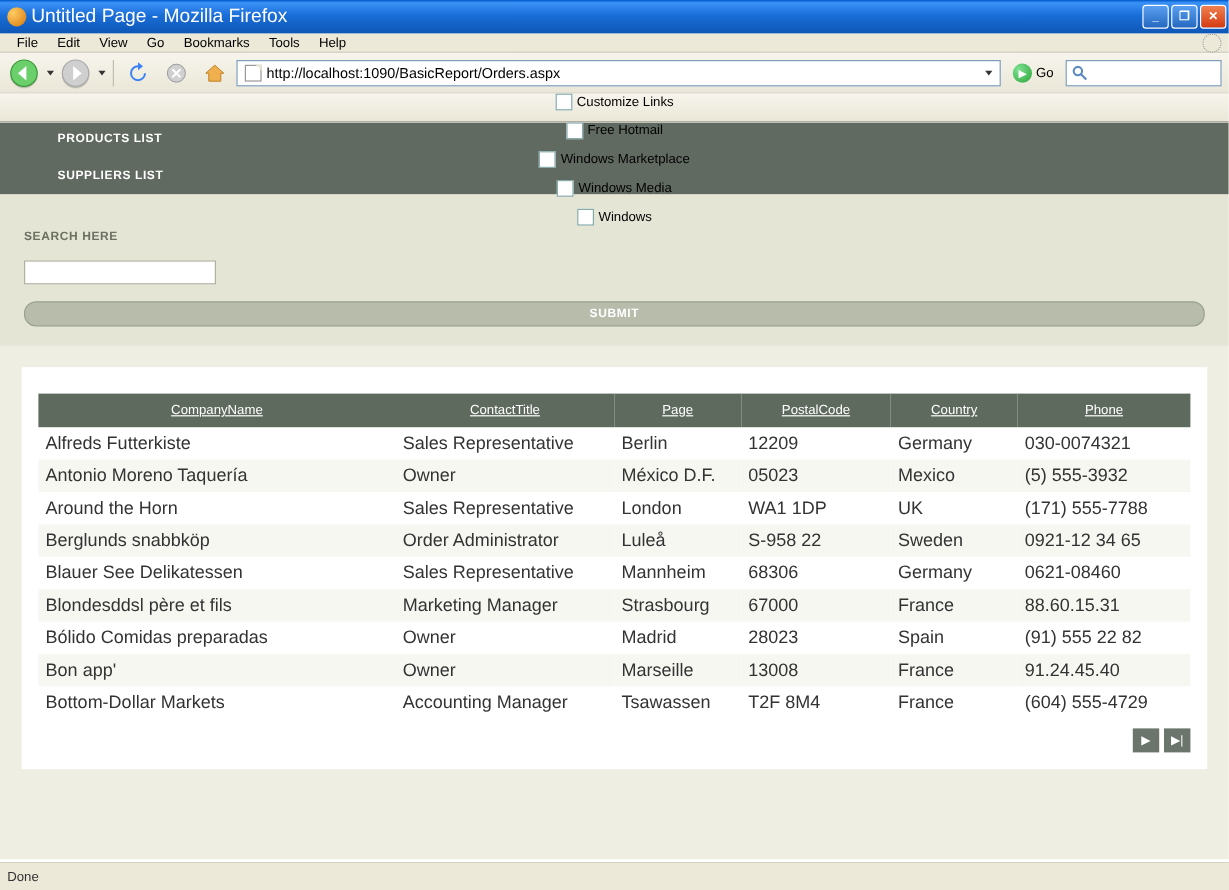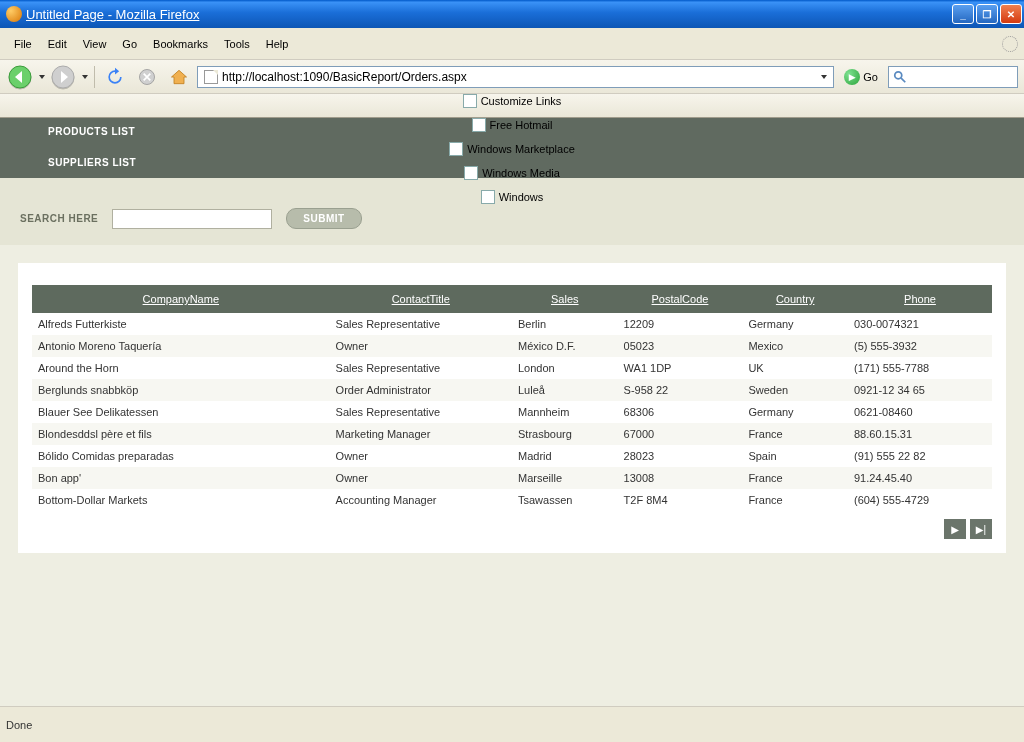--- a/index.html
+++ b/index.html
@@ -1,29 +1,29 @@
 <!DOCTYPE html>
 <html><head>
 <meta charset="utf-8">
 <style>
 * { margin: 0; padding: 0; box-sizing: border-box; }
 body { font-family: Tahoma, Arial, sans-serif; font-size: 11px; background: #fff; width: 1024px; height: 742px; overflow: hidden; }
 
 
 .titlebar { background: linear-gradient(to bottom, #0058c8 0%, #3a92f7 8%, #1a6ed8 45%, #0d56b5 100%); height: 28px; display: flex; align-items: center; padding: 0 2px 0 6px; color: #fff; }
 .titlebar .ff-icon { width: 16px; height: 16px; background: radial-gradient(circle at 30% 30%, #ffcc66, #d97706); border-radius: 50%; margin-right: 4px; }
-.titlebar .title-text { font-size: 13px; flex: 1; text-decoration: underline; }
+.titlebar .title-text { font-size: 16px; flex: 1; }
 .winbtns { display: flex; gap: 2px; }
 .winbtn { width: 22px; height: 20px; border: 1px solid #fff; border-radius: 3px; display: flex; align-items: center; justify-content: center; color: #fff; font-weight: bold; font-size: 10px; }
 .winbtn.min { background: linear-gradient(#5a9ff0,#2568c0); }
 .winbtn.max { background: linear-gradient(#5a9ff0,#2568c0); }
 .winbtn.close { background: linear-gradient(#f08050,#d43a10); }
 
 
-.menubar { background: #ece9d8; height: 32px; display: flex; align-items: center; padding: 0 6px; border-bottom: 1px solid #d0ccc0; position: relative; }
+.menubar { background: #ece9d8; height: 16px; display: flex; align-items: center; padding: 0 6px; border-bottom: 1px solid #d0ccc0; position: relative; }
 .menubar .menuitem { padding: 2px 8px; cursor: default; }
 .menubar .activity { position: absolute; right: 6px; width: 16px; height: 16px; border: 1px dotted #999; border-radius: 50%; }
 
 
 .navbar { background: linear-gradient(#f7f5ec,#eae7d8); height: 34px; display: flex; align-items: center; padding: 0 6px; gap: 4px; border-bottom: 1px solid #d0ccc0; }
 .navbtn { width: 28px; height: 28px; display: flex; align-items: center; justify-content: center; }
 .arrow-back svg, .arrow-fwd svg { filter: drop-shadow(0 1px 0 rgba(0,0,0,0.2)); }
 .drop-tri { width: 0; height: 0; border-left: 3px solid transparent; border-right: 3px solid transparent; border-top: 4px solid #333; margin-left: 1px; }
 .sep { width: 1px; height: 22px; background: #c0bcac; margin: 0 2px; }
 .urlbox { flex: 1; display: flex; align-items: center; background: #fff; border: 1px solid #7f9db9; height: 22px; padding: 0 2px; }
@@ -40,43 +40,43 @@
 .bmbar { background: linear-gradient(#f7f5ec,#eae7d8); height: 24px; display: flex; align-items: center; padding: 0 6px; gap: 10px; border-bottom: 1px solid #a09c8c; flex-direction: column; }
 .bmitem { display: flex; align-items: center; gap: 4px; cursor: default; }
 .bm-icon { width: 14px; height: 14px; border: 1px solid #8aa; background: #fff; position: relative; }
 
 
 .page { background: #eeeee2; height: calc(742px - 28px - 22px - 34px - 24px - 20px); overflow: auto; }
 .header-band { background: #606a60; height: 60px; display: flex; align-items: flex-end; padding: 0 20px; }
 .tabs { display: flex; flex-direction: column; }
 .tab { padding: 10px 28px; color: #fff; font-size: 10px; font-weight: bold; letter-spacing: 0.5px; cursor: pointer; }
 .tab.active { background: #e08a2a; }
-.search-band { padding: 30px 20px 16px 20px; background: #e5e5d5; display: flex; align-items: center; gap: 14px; }
+.search-band { padding: 30px 20px 16px 20px; background: #e5e5d5; display: flex; gap: 14px; flex-direction: column; }
 .search-label { color: #6b7060; font-size: 10px; font-weight: bold; letter-spacing: 0.5px; }
 .search-band input { width: 160px; height: 20px; border: 1px solid #b0b0a0; background: #fff; padding: 0 4px; }
 .submit-btn { background: #b7bcab; border: 1px solid #9aa090; border-radius: 10px; padding: 4px 16px; color: #fff; font-size: 10px; font-weight: bold; letter-spacing: 0.5px; cursor: pointer; }
 
 .data-panel { margin: 18px; background: #fff; padding: 22px 14px 14px 14px; }
 table.grid { width: 100%; border-collapse: collapse; table-layout: fixed; }
 table.grid thead th { background: #5e6a5e; color: #fff; font-weight: normal; font-size: 11px; padding: 8px 6px; text-align: center; }
 table.grid thead th span { text-decoration: underline; cursor: pointer; }
-table.grid tbody td { padding: 5px 6px; font-size: 11px; color: #333; }
+table.grid tbody td { padding: 5px 6px; font-size: 15px; color: #333; }
 table.grid tbody tr:nth-child(even) { background: #f7f7f2; }
 .col-company { width: 31%; }
 .col-contact { width: 19%; }
 .col-city { width: 11%; }
 .col-postal { width: 13%; }
 .col-country { width: 11%; }
 .col-phone { width: 15%; }
 
 .pager { display: flex; justify-content: flex-end; gap: 4px; margin-top: 8px; }
 .pager-btn { width: 22px; height: 20px; background: #6b756b; color: #fff; display: flex; align-items: center; justify-content: center; cursor: pointer; font-size: 10px; }
 
 
-.statusbar { position: fixed; bottom: 0; left: 0; right: 0; height: 36px; background: #ece9d8; border-top: 1px solid #d0ccc0; display: flex; align-items: center; padding: 0 6px; color: #333; }
+.statusbar { position: fixed; bottom: 0; left: 0; right: 0; height: 24px; background: #ece9d8; border-top: 1px solid #d0ccc0; display: flex; align-items: center; padding: 0 6px; color: #333; }
 </style>
 </head>
 <body>
 
 <div class="titlebar">
   <div class="ff-icon"></div>
   <div class="title-text">Untitled Page - Mozilla Firefox</div>
   <div class="winbtns">
     <div class="winbtn min">_</div>
     <div class="winbtn max">❐</div>
@@ -193,21 +193,21 @@
           <col class="col-contact">
           <col class="col-city">
           <col class="col-postal">
           <col class="col-country">
           <col class="col-phone">
       </colgroup>
       <thead>
         <tr>
           <th><span>CompanyName</span></th>
           <th><span>ContactTitle</span></th>
-          <th><span>Sales</span></th>
+          <th><span>Page</span></th>
           <th><span>PostalCode</span></th>
           <th><span>Country</span></th>
           <th><span>Phone</span></th>
         </tr>
       </thead>
       <tbody id="grid-body">
           <tr>
             <td>Alfreds Futterkiste</td>
             <td>Sales Representative</td>
             <td>Berlin</td>

